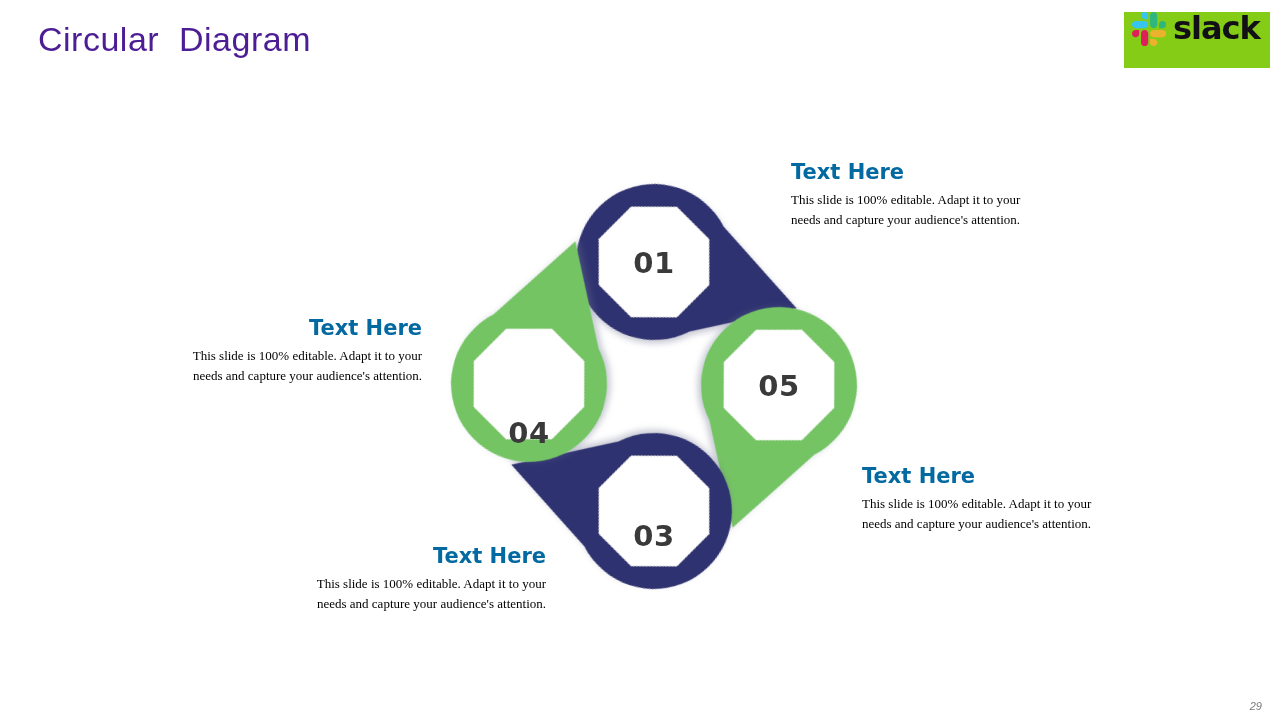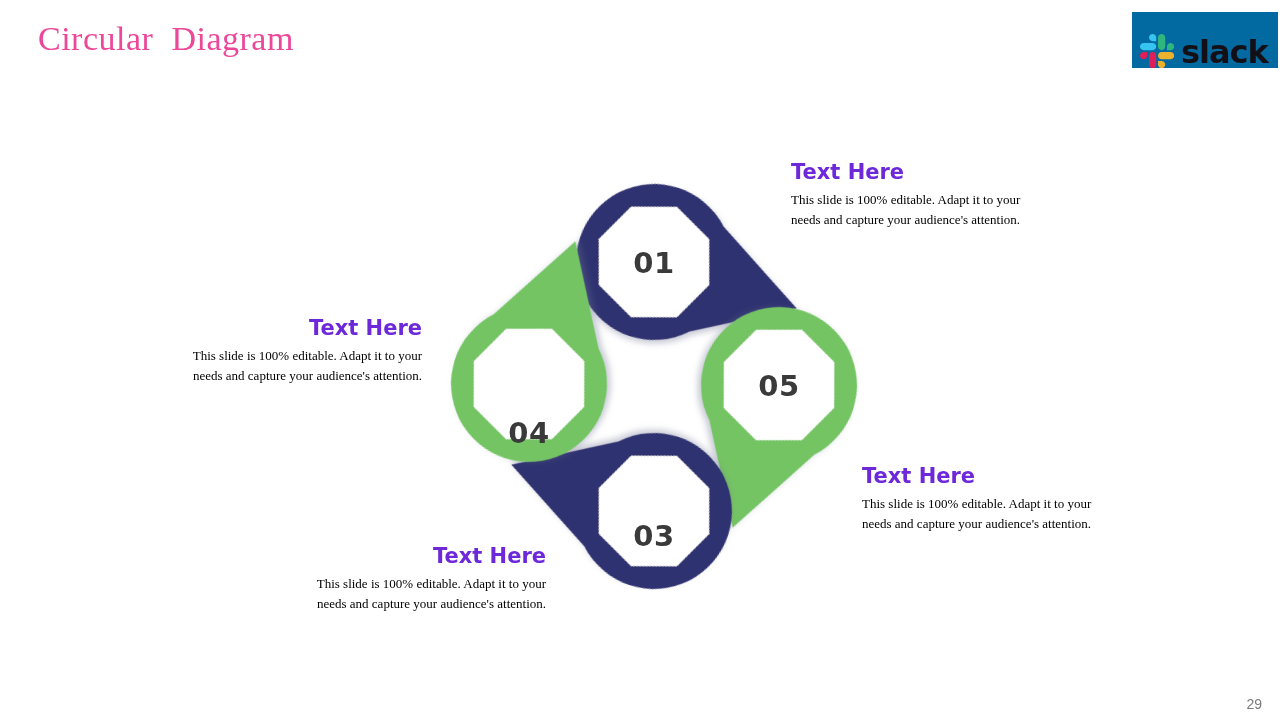--- a/index.html
+++ b/index.html
@@ -17,35 +17,35 @@
   }
 
   
   #slide-title {
     position: absolute;
     left: 38px;
     top: 20px;
     font-size: 34px;
     font-weight: 400;
     letter-spacing: 0.5px;
-    color: #ec4899;
+    color: #4c1d95;
     white-space: pre;
-    font-family: Liberation Serif, serif;
+    font-family: Liberation Sans, sans-serif;
   }
 
   
   #slack-logo {
     position: absolute;
-    right: 2px;
+    right: 10px;
     top: 12px;
     width: 146px;
     height: 56px;
-    background: #0369a1;
+    background: #84cc16;
     display: flex;
-    align-items: flex-end;
+    align-items: flex-start;
     justify-content: flex-start;
     padding-left: 8px;
     box-sizing: border-box;
   }
   #slack-mark { width: 34px; height: 34px; flex: 0 0 auto; }
   #slack-wordmark {
     font-family: "DejaVu Sans", "Liberation Sans", sans-serif;
     font-weight: 700;
     font-size: 32px;
     color: #121016;
@@ -76,21 +76,21 @@
     letter-spacing: 0.5px;
     white-space: nowrap;
   }
 
   
   .text-block { position: absolute; }
   .tb-head {
     font-family: "DejaVu Sans", "Liberation Sans", sans-serif;
     font-size: 21px;
     font-weight: 700;
-    color: #6d28d9;
+    color: #0369a1;
     margin-bottom: 6px;
     white-space: nowrap;
   }
   .tb-body {
     font-family: Liberation Serif, serif;
     font-size: 13px;
     line-height: 1.5;
     color: #000000;
   }
   .align-left  { text-align: left; }
@@ -99,23 +99,24 @@
   #text-1 { left: 791px; top: 160px; width: 232px; }
   #text-2 { left: 862px; top: 464px; width: 232px; }
   #text-3 { left: 310px; top: 544px; width: 236px; }
   #text-4 { left: 188px; top: 316px; width: 234px; }
 
   
   #page-number {
     position: absolute;
     right: 18px;
     bottom: 8px;
-    font-size: 14px;
+    font-size: 11px;
     color: #7a7a7a;
     font-family: "Liberation Sans", sans-serif;
+    font-style: italic;
   }
 </style>
 </head>
 <body>
 
 <div id="slide-title">Circular  Diagram</div>
 
 <div id="slack-logo">
   <svg id="slack-mark" viewBox="0 0 122 122">
     <g>

